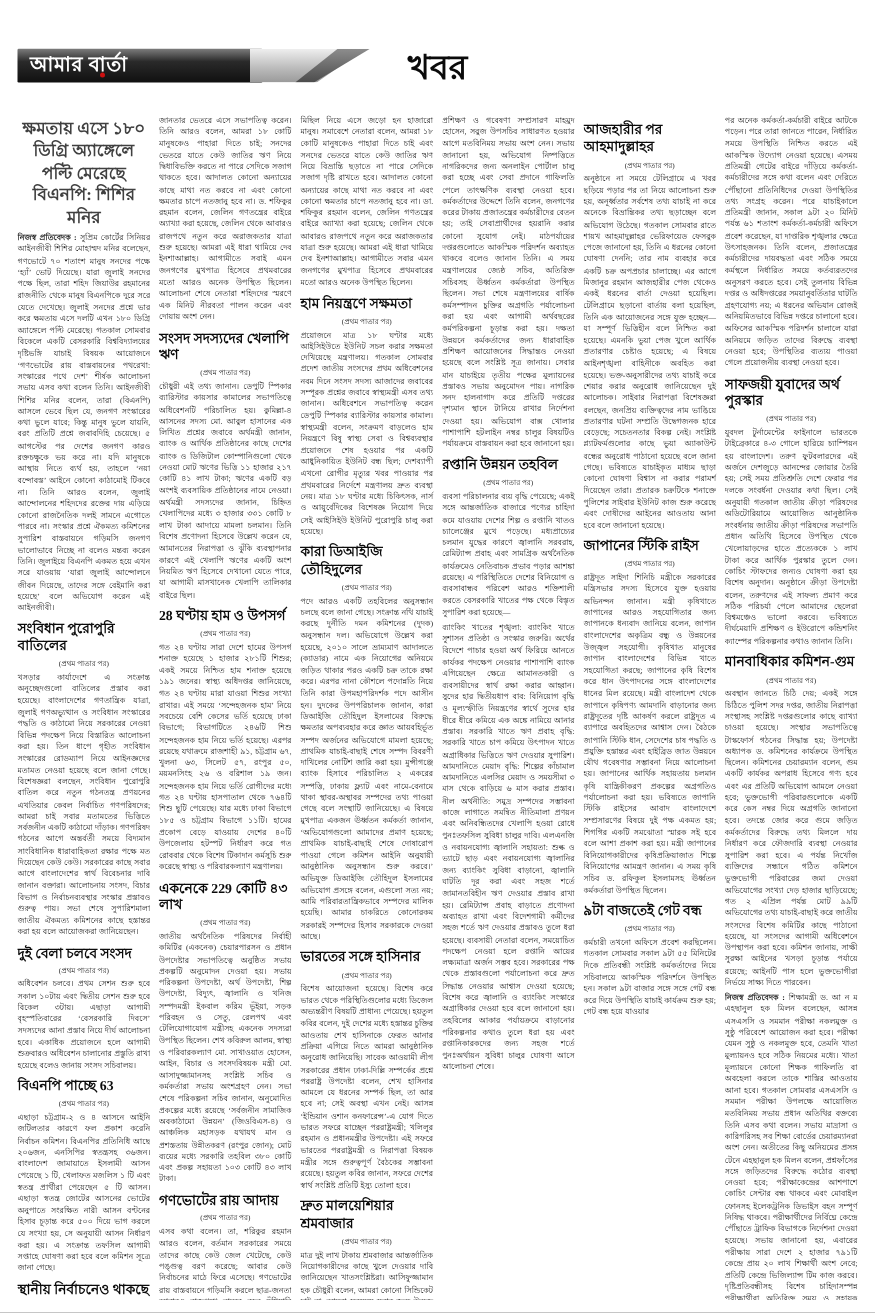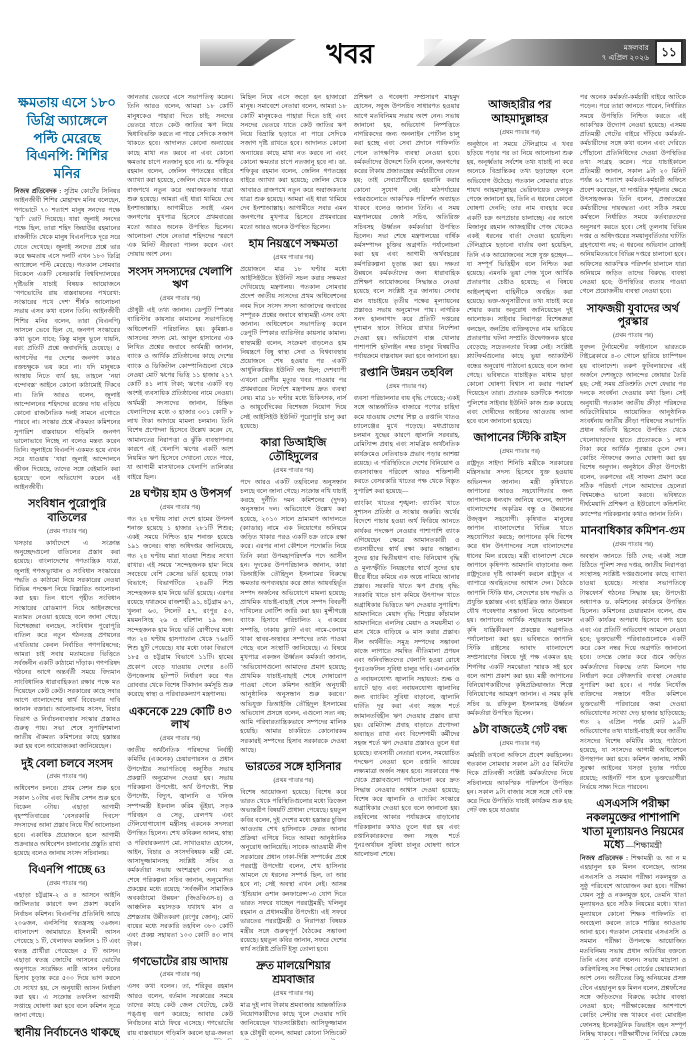--- a/index.html
+++ b/index.html
@@ -56,54 +56,49 @@
     font-weight:bold;font-size:12px;color:#1c1c1c;
   }
   
   .cols{
     position:absolute;left:14px;right:14px;top:92px;height:948px;
     display:flex;gap:7px;overflow:hidden;
   }
   .col{flex:1 1 0;min-width:0;height:948px;overflow:hidden;}
   .hl-lg{
     margin:2px 0 3px;font-size:13.5px;line-height:1.32;font-weight:bold;
-    text-align:center;color:#0369a1;
+    text-align:center;color:#404040;
   }
   .hl{
     margin:6px 0 1px;font-size:11px;line-height:1.25;font-weight:bold;
-    text-align:center;color:#0a0a0a;
+    color:#0a0a0a;
   }
   .hl .attr{font-size:8px;font-weight:normal;}
   .cont{font-size:5.8px;text-align:center;color:#222;margin:0 0 2px;}
   .body{
     margin:0 0 3px;font-size:6.3px;line-height:1.47;text-align:justify;
     color:#1c1c1c;word-spacing:.2px;
   }
   .body b{font-size:6.3px;}
 </style>
 </head>
 <body>
 
 <div class="sheet">
 
   <header class="masthead">
+    <div class="logo-bar">
+      <span class="logo-text">আমার বার্তা</span>
+      <span class="logo-dot"></span>
+    </div>
     <div class="swoosh-l1"></div>
     <div class="swoosh-l2"></div>
 
     <div class="section-title">খবর</div>
 
-    <div class="date-bar">
-      <div class="swoosh-r1"></div>
-      <div class="swoosh-r2"></div>
-      <div class="date-text">
-        <div>মঙ্গলবার</div>
-        <div>৭ এপ্রিল ২০২৬</div>
-      </div>
-      <div class="page-box">১১</div>
-    </div>
   </header>
 
   <main class="cols">
       <div class="col">
         <h2 class="hl-lg">ক্ষমতায় এসে ১৮০ ডিগ্রি অ্যাঙ্গেলে পল্টি মেরেছে বিএনপি: শিশির মনির</h2>
         <p class="body"><b>নিজস্ব প্রতিবেদক : </b>সুপ্রিম কোর্টের সিনিয়র আইনজীবী শিশির মোহাম্মদ মনির বলেছেন, গণভোটে ৭০ শতাংশ মানুষ সনদের পক্ষে ‘হ্যাঁ’ ভোট দিয়েছে। যারা জুলাই সনদের পক্ষে ছিল, তারা শহিদ জিয়াউর রহমানের রাজনীতি থেকে মানুষ বিএনপিকে দূরে সরে যেতে দেখেছে। জুলাই সনদের প্রশ্নে ভার করে ক্ষমতায় এসে দলটি এখন ১৮০ ডিগ্রি অ্যাঙ্গেলে পল্টি মেরেছে। গতকাল সোমবার বিকেলে একটি বেসরকারি বিশ্ববিদ্যালয়ের দৃষ্টিভঙ্গি যাচাই বিষয়ক আয়োজনে ‘গণভোটের রায় বাস্তবায়নের পথরেখা: সংস্কারের পথে দেশ’ শীর্ষক আলোচনা সভায় এসব কথা বলেন তিনি। আইনজীবী শিশির মনির বলেন, তারা (বিএনপি) আসলে ভেবে ছিল যে, জনগণ সংস্কারের কথা ভুলে যাবে; কিন্তু মানুষ ভুলে যায়নি, বরং প্রতিটি প্রশ্নে জবাবদিহি চেয়েছে। ৫ আগস্টের পর দেশের জনগণ কারও রক্তচক্ষুকে ভয় করে না। যদি মানুষকে আস্থায় নিতে ব্যর্থ হয়, তাহলে ‘নয়া বন্দোবস্ত’ আইনে কোনো কাঠামোই টিকবে না। তিনি আরও বলেন, জুলাই আন্দোলনের শহিদদের রক্তের দায় এড়িয়ে কোনো রাজনৈতিক দলই সামনে এগোতে পারবে না। সংস্কার প্রশ্নে ঐকমত্য কমিশনের সুপারিশ বাস্তবায়নে গড়িমসি জনগণ ভালোভাবে নিচ্ছে না বলেও মন্তব্য করেন তিনি। জুলাইয়ে বিএনপি একমত হয়ে এখন সরে যাওয়ায় ‘যারা জুলাই আন্দোলনে জীবন দিয়েছে, তাদের সঙ্গে বেইমানি করা হয়েছে’ বলে অভিযোগ করেন এই আইনজীবী।</p>
         <h2 class="hl">সংবিধান পুরোপুরি বাতিলের</h2>
         <div class="cont">(প্রথম পাতার পর)</div>
         <p class="body">খসড়ার কার্যাদেশে এ সংক্রান্ত অনুচ্ছেদগুলো বাতিলের প্রস্তাব করা হয়েছে। বাংলাদেশের গণতান্ত্রিক যাত্রা, জুলাই গণঅভ্যুত্থান ও সংবিধান সংস্কারের পদ্ধতি ও কাঠামো নিয়ে সরকারের নেওয়া বিভিন্ন পদক্ষেপ নিয়ে বিস্তারিত আলোচনা করা হয়। তিন ধাপে গৃহীত সংবিধান সংস্কারের রোডম্যাপ নিয়ে আইনজ্ঞদের মতামত নেওয়া হয়েছে বলে জানা গেছে। বিশেষজ্ঞরা বলছেন, সংবিধান পুরোপুরি বাতিল করে নতুন গঠনতন্ত্র প্রণয়নের এখতিয়ার কেবল নির্বাচিত গণপরিষদের; আমরা চাই সবার মতামতের ভিত্তিতে সর্বজনীন একটি কাঠামো দাঁড়াক। গণপরিষদ গঠনের আগে অন্তর্বর্তী সময়ে বিদ্যমান সাংবিধানিক ধারাবাহিকতা রক্ষার পক্ষে মত দিয়েছেন কেউ কেউ। সরকারের কাছে সবার আগে বাংলাদেশের স্বার্থ বিবেচনার দাবি জানান বক্তারা। আলোচনায় সংসদ, বিচার বিভাগ ও নির্বাচনব্যবস্থার সংস্কার প্রস্তাবও গুরুত্ব পায়। সভা শেষে সুপারিশমালা জাতীয় ঐকমত্য কমিশনের কাছে হস্তান্তর করা হয় বলে আয়োজকরা জানিয়েছেন।</p>
         <h2 class="hl">দুই বেলা চলবে সংসদ</h2>
@@ -163,18 +158,17 @@
         <p class="body">কর্মচারী তখনো অফিসে প্রবেশ করছিলেন। গতকাল সোমবার সকাল ৯টা ৫৫ মিনিটের দিকে প্রতিবন্ধী সংশ্লিষ্ট কর্মকর্তাদের নিয়ে সচিবালয়ে আকস্মিক পরিদর্শনে উপস্থিত হন। সকাল ৯টা বাজার সঙ্গে সঙ্গে গেট বন্ধ করে দিয়ে উপস্থিতি যাচাই কার্যক্রম শুরু হয়; গেট বন্ধ হয়ে যাওয়ার</p>
       </div>
       <div class="col">
         <p class="body">পর অনেক কর্মকর্তা-কর্মচারী বাইরে আটকে পড়েন। পরে তারা জানতে পারেন, নির্ধারিত সময়ে উপস্থিতি নিশ্চিত করতে এই আকস্মিক উদ্যোগ নেওয়া হয়েছে। এসময় প্রতিমন্ত্রী গেটের বাইরে দাঁড়িয়ে কর্মকর্তা-কর্মচারীদের সঙ্গে কথা বলেন এবং দেরিতে পৌঁছানো প্রতিনিধিদের দেওয়া উপস্থিতির তথ্য সংগ্রহ করেন। পরে যাচাইকালে প্রতিমন্ত্রী জানান, সকাল ৯টা ২০ মিনিট পর্যন্ত ৬১ শতাংশ কর্মকর্তা-কর্মচারী অফিসে প্রবেশ করেছেন, যা দাপ্তরিক শৃঙ্খলার ক্ষেত্রে উৎসাহজনক। তিনি বলেন, প্রজাতন্ত্রের কর্মচারীদের দায়বদ্ধতা এবং সঠিক সময়ে কর্মস্থলে নির্ধারিত সময়ে কর্তব্যরতদের অনুসরণ করতে হবে। সেই তুলনায় বিভিন্ন দপ্তর ও অধিদপ্তরের সময়ানুবর্তিতার ঘাটতি গ্রহণযোগ্য নয়; এ ধরনের অভিযান রোজই অনিয়মিতভাবে বিভিন্ন দপ্তরে চালানো হবে। অফিসের আকস্মিক পরিদর্শন চালালে যারা অনিয়মে জড়িত তাদের বিরুদ্ধে ব্যবস্থা নেওয়া হবে; উপস্থিতির ব্যত্যয় পাওয়া গেলে প্রয়োজনীয় ব্যবস্থা নেওয়া হবে।</p>
         <h2 class="hl">সাফজয়ী যুবাদের অর্থ পুরস্কার</h2>
         <div class="cont">(প্রথম পাতার পর)</div>
         <p class="body">যুবদল টুর্নামেন্টের ফাইনালে ভারতকে টাইব্রেকারে ৪-৩ গোলে হারিয়ে চ্যাম্পিয়ন হয় বাংলাদেশ। তরুণ ফুটবলারদের এই অর্জনে দেশজুড়ে আনন্দের জোয়ার তৈরি হয়; সেই সময় প্রতিশ্রুতি দেশে ফেরার পর দলকে সংবর্ধনা দেওয়ার কথা ছিল। সেই অনুযায়ী গতকাল জাতীয় ক্রীড়া পরিষদের অডিটোরিয়ামে আয়োজিত আনুষ্ঠানিক সংবর্ধনায় জাতীয় ক্রীড়া পরিষদের সভাপতি প্রধান অতিথি হিসেবে উপস্থিত থেকে খেলোয়াড়দের হাতে প্রত্যেককে ১ লাখ টাকা করে আর্থিক পুরস্কার তুলে দেন। কোচিং স্টাফদের জন্যও ঘোষণা করা হয় বিশেষ অনুদান। অনুষ্ঠানে ক্রীড়া উপদেষ্টা বলেন, তরুণদের এই সাফল্য প্রমাণ করে সঠিক পরিচর্যা পেলে আমাদের ছেলেরা বিশ্বমঞ্চেও ভালো করবে। ভবিষ্যতে দীর্ঘমেয়াদি প্রশিক্ষণ ও ইউরোপে কন্ডিশনিং ক্যাম্পের পরিকল্পনার কথাও জানান তিনি।</p>
         <h2 class="hl">মানবাধিকার কমিশন-গুম</h2>
         <div class="cont">(প্রথম পাতার পর)</div>
         <p class="body">অবস্থান জানতে চিঠি দেয়; একই সঙ্গে চিঠিতে পুলিশ সদর দপ্তর, জাতীয় নিরাপত্তা সংস্থাসহ সংশ্লিষ্ট দপ্তরগুলোর কাছে ব্যাখ্যা চাওয়া হয়েছে। সংস্থার সভাপতিত্বে টাস্কফোর্স গঠনের সিদ্ধান্ত হয়; উপদেষ্টা অধ্যাপক ড. কমিশনের কার্যক্রমে উপস্থিত ছিলেন। কমিশনের চেয়ারম্যান বলেন, গুম একটি কার্যকর অপরাধ হিসেবে গণ্য হবে এবং এর প্রতিটি অভিযোগ আমলে নেওয়া হবে; ভুক্তভোগী পরিবারগুলোকে একটি করে কেস নম্বর দিয়ে অগ্রগতি জানানো হবে। তদন্তে জোর করে গুমে জড়িত কর্মকর্তাদের বিরুদ্ধে তথ্য মিললে দায় নির্ধারণ করে ফৌজদারি ব্যবস্থা নেওয়ার সুপারিশ করা হবে। এ পর্যন্ত নিখোঁজ ব্যক্তিদের সন্ধানে গঠিত কমিশনে ভুক্তভোগী পরিবারের জমা দেওয়া অভিযোগের সংখ্যা দেড় হাজার ছাড়িয়েছে; গত ২ এপ্রিল পর্যন্ত মোট ৯৯টি অভিযোগের তথ্য যাচাই-বাছাই করে জাতীয় সংসদের বিশেষ কমিটির কাছে পাঠানো হয়েছে, যা সংসদের আগামী অধিবেশনে উপস্থাপন করা হবে। কমিশন জানায়, সাক্ষী সুরক্ষা আইনের খসড়া চূড়ান্ত পর্যায়ে রয়েছে; আইনটি পাস হলে ভুক্তভোগীরা নির্ভয়ে সাক্ষ্য দিতে পারবেন।</p>
-        <h2 class="hl">এসএসসি পরীক্ষা নকলমুক্তের পাশাপাশি খাতা মূল্যায়নও নিয়মের মধ্যে<span class="attr"> —শিক্ষামন্ত্রী</span></h2>
         <p class="body"><b>নিজস্ব প্রতিবেদক : </b>শিক্ষামন্ত্রী ড. আ ন ম এহছানুল হক মিলন বলেছেন, আসন্ন এসএসসি ও সমমান পরীক্ষা নকলমুক্ত ও সুষ্ঠু পরিবেশে আয়োজন করা হবে। পরীক্ষা যেমন সুষ্ঠু ও নকলমুক্ত হবে, তেমনি খাতা মূল্যায়নও হবে সঠিক নিয়মের মধ্যে। খাতা মূল্যায়নে কোনো শিক্ষক গাফিলতি বা অবহেলা করলে তাকে শাস্তির আওতায় আনা হবে। গতকাল সোমবার এসএসসি ও সমমান পরীক্ষা উপলক্ষে আয়োজিত মতবিনিময় সভায় প্রধান অতিথির বক্তব্যে তিনি এসব কথা বলেন। সভায় মাদ্রাসা ও কারিগরিসহ সব শিক্ষা বোর্ডের চেয়ারম্যানরা অংশ নেন। অতীতের কিছু অনিয়মের প্রসঙ্গ টেনে এহছানুল হক মিলন বলেন, প্রশ্নফাঁসের সঙ্গে জড়িতদের বিরুদ্ধে কঠোর ব্যবস্থা নেওয়া হবে; পরীক্ষাকেন্দ্রের আশপাশে কোচিং সেন্টার বন্ধ থাকবে এবং মোবাইল ফোনসহ ইলেকট্রনিক ডিভাইস বহন সম্পূর্ণ নিষিদ্ধ থাকবে। পরীক্ষার্থীদের নির্বিঘ্নে কেন্দ্রে পৌঁছাতে ট্রাফিক বিভাগকে নির্দেশনা দেওয়া হয়েছে। সভায় জানানো হয়, এবারের পরীক্ষায় সারা দেশে ২ হাজার ৭৯১টি কেন্দ্রে প্রায় ২০ লাখ শিক্ষার্থী অংশ নেবে; প্রতিটি কেন্দ্রে ভিজিল্যান্স টিম কাজ করবে। দৃষ্টিপ্রতিবন্ধীসহ বিশেষ চাহিদাসম্পন্ন পরীক্ষার্থীরা অতিরিক্ত সময় ও সহায়ক পাবে।</p>
       </div>
     </main>
 
 </div>
 
 </body></html>

